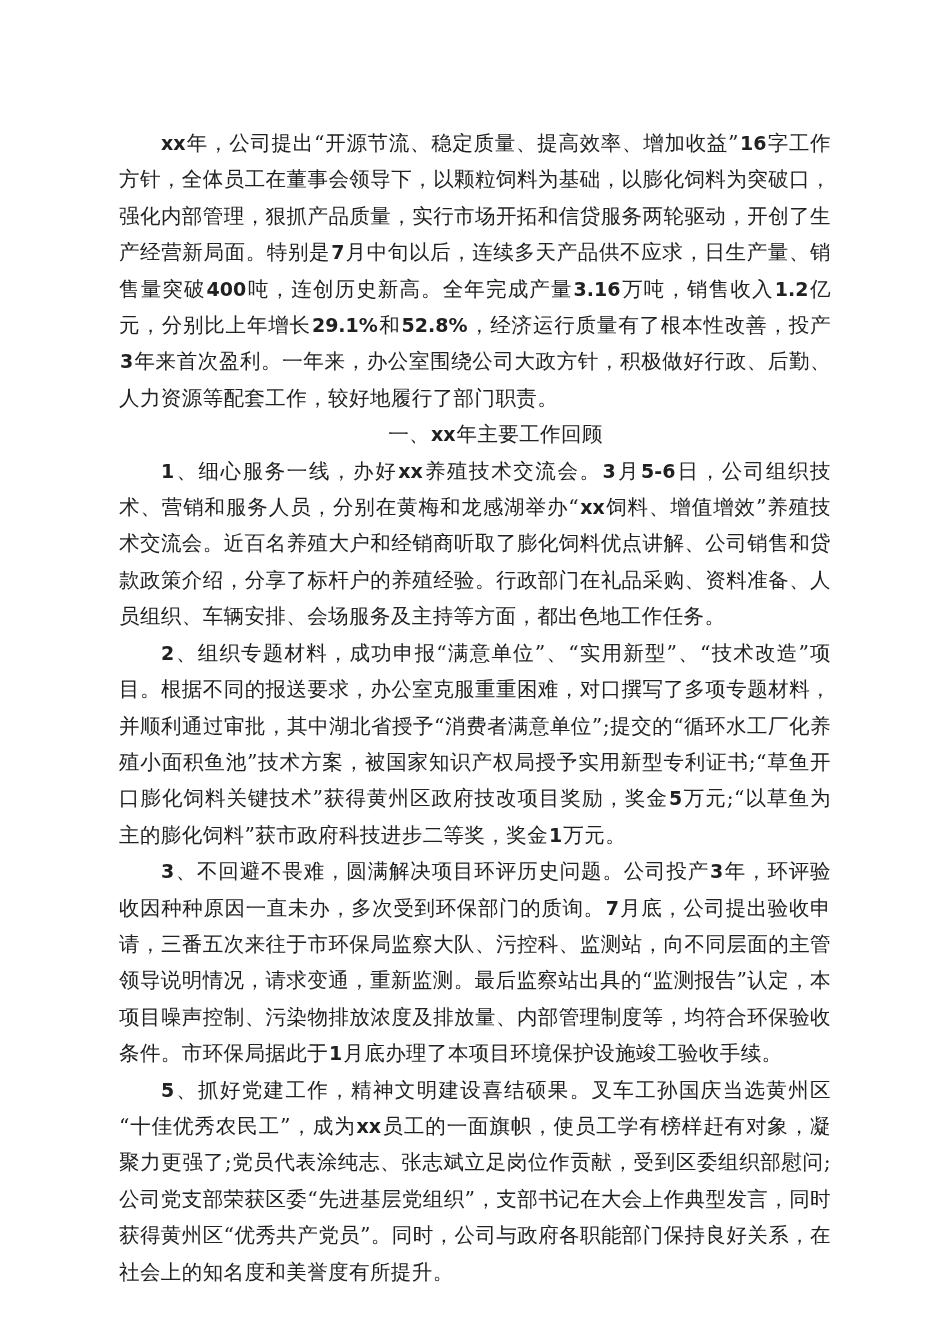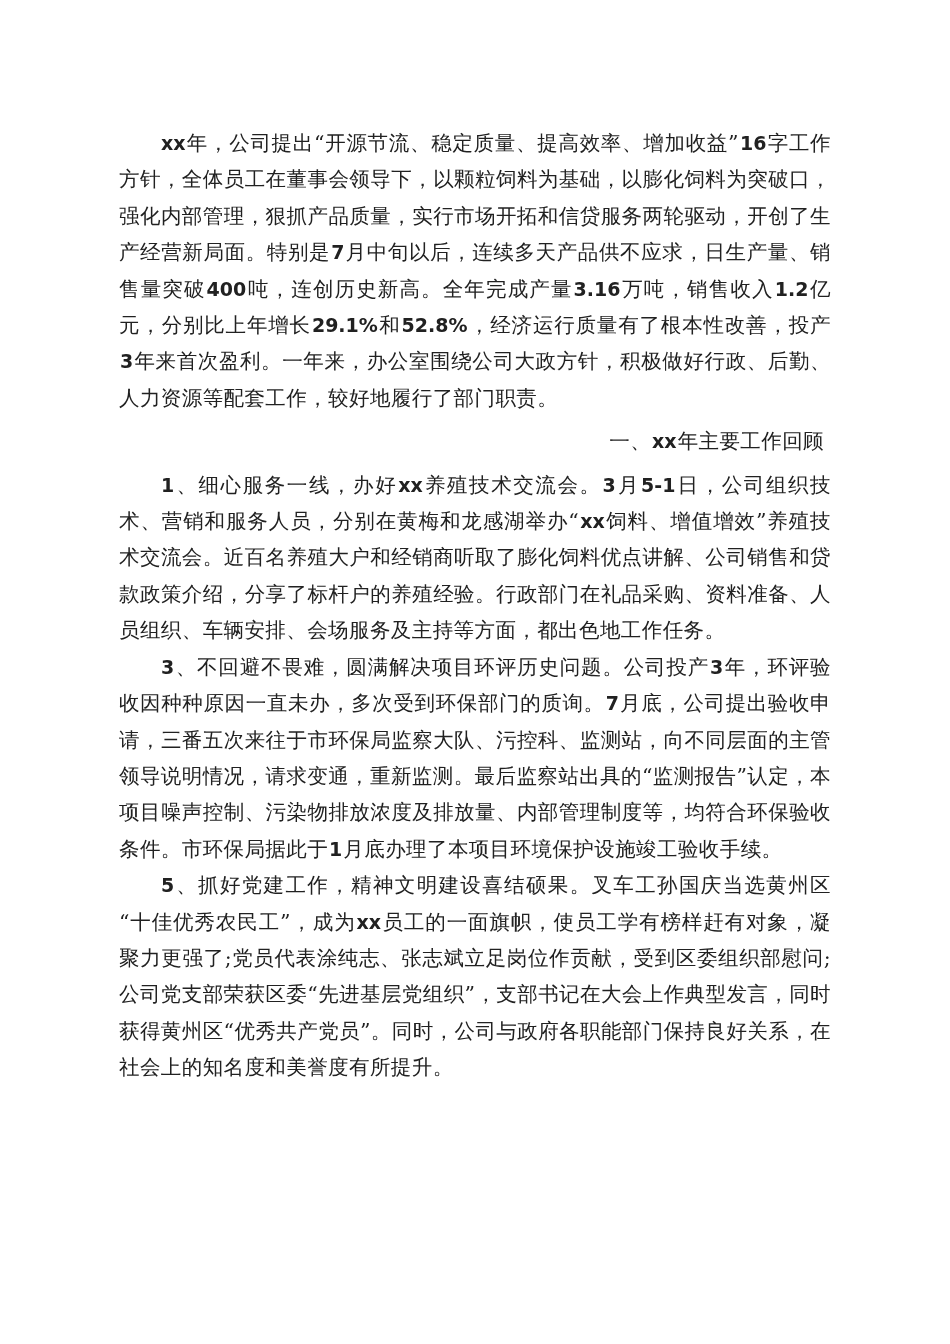--- a/index.html
+++ b/index.html
@@ -39,24 +39,24 @@
     text-align: justify;
     text-justify: inter-character;
     text-indent: 2em;
     letter-spacing: 0.02em;
     word-break: break-all;
     color: #212121;
   }
 
   
   .heading {
-    margin: 7px;
+    margin: 0;
     font-size: 20.5px;
     line-height: 36.4px;
-    text-align: right;
+    text-align: center;
     text-indent: 2em;
     letter-spacing: 0.02em;
     color: #212121;
   }
 
   
   .lat {
     font-family: "DejaVu Sans", "Liberation Sans", sans-serif;
     font-weight: 700;
     font-size: 19px;
@@ -67,22 +67,23 @@
 </head>
 <body>
 
 <div class="page" style="background: rgb(255, 255, 255);">
   <div class="doc-body">
 
     <p class="para"><span class="lat">xx</span>年，公司提出“开源节流、稳定质量、提高效率、增加收益”<span class="lat">16</span>字工作方针，全体员工在董事会领导下，以颗粒饲料为基础，以膨化饲料为突破口，强化内部管理，狠抓产品质量，实行市场开拓和信贷服务两轮驱动，开创了生产经营新局面。特别是<span class="lat">7</span>月中旬以后，连续多天产品供不应求，日生产量、销售量突破<span class="lat">400</span>吨，连创历史新高。全年完成产量<span class="lat">3.16</span>万吨，销售收入<span class="lat">1.2</span>亿元，分别比上年增长<span class="lat">29.1%</span>和<span class="lat">52.8%</span>，经济运行质量有了根本性改善，投产<span class="lat">3</span>年来首次盈利。一年来，办公室围绕公司大政方针，积极做好行政、后勤、人力资源等配套工作，较好地履行了部门职责。</p>
 
     <p class="heading">一、<span class="lat">xx</span>年主要工作回顾</p>
 
-    <p class="para"><span class="lat">1</span>、细心服务一线，办好<span class="lat">xx</span>养殖技术交流会。<span class="lat">3</span>月<span class="lat">5-1</span>日，公司组织技术、营销和服务人员，分别在黄梅和龙感湖举办“<span class="lat">xx</span>饲料、增值增效”养殖技术交流会。近百名养殖大户和经销商听取了膨化饲料优点讲解、公司销售和贷款政策介绍，分享了标杆户的养殖经验。行政部门在礼品采购、资料准备、人员组织、车辆安排、会场服务及主持等方面，都出色地工作任务。</p>
+    <p class="para"><span class="lat">1</span>、细心服务一线，办好<span class="lat">xx</span>养殖技术交流会。<span class="lat">3</span>月<span class="lat">5-6</span>日，公司组织技术、营销和服务人员，分别在黄梅和龙感湖举办“<span class="lat">xx</span>饲料、增值增效”养殖技术交流会。近百名养殖大户和经销商听取了膨化饲料优点讲解、公司销售和贷款政策介绍，分享了标杆户的养殖经验。行政部门在礼品采购、资料准备、人员组织、车辆安排、会场服务及主持等方面，都出色地工作任务。</p>
 
+    <p class="para"><span class="lat">2</span>、组织专题材料，成功申报“满意单位”、“实用新型”、“技术改造”项目。根据不同的报送要求，办公室克服重重困难，对口撰写了多项专题材料，并顺利通过审批，其中湖北省授予“消费者满意单位”;提交的“循环水工厂化养殖小面积鱼池”技术方案，被国家知识产权局授予实用新型专利证书;“草鱼开口膨化饲料关键技术”获得黄州区政府技改项目奖励，奖金<span class="lat">5</span>万元;“以草鱼为主的膨化饲料”获市政府科技进步二等奖，奖金<span class="lat">1</span>万元。</p>
 
     <p class="para"><span class="lat">3</span>、不回避不畏难，圆满解决项目环评历史问题。公司投产<span class="lat">3</span>年，环评验收因种种原因一直未办，多次受到环保部门的质询。<span class="lat">7</span>月底，公司提出验收申请，三番五次来往于市环保局监察大队、污控科、监测站，向不同层面的主管领导说明情况，请求变通，重新监测。最后监察站出具的“监测报告”认定，本项目噪声控制、污染物排放浓度及排放量、内部管理制度等，均符合环保验收条件。市环保局据此于<span class="lat">1</span>月底办理了本项目环境保护设施竣工验收手续。</p>
 
 
     <p class="para"><span class="lat">5</span>、抓好党建工作，精神文明建设喜结硕果。叉车工孙国庆当选黄州区“十佳优秀农民工”，成为<span class="lat">xx</span>员工的一面旗帜，使员工学有榜样赶有对象，凝聚力更强了;党员代表涂纯志、张志斌立足岗位作贡献，受到区委组织部慰问;公司党支部荣获区委“先进基层党组织”，支部书记在大会上作典型发言，同时获得黄州区“优秀共产党员”。同时，公司与政府各职能部门保持良好关系，在社会上的知名度和美誉度有所提升。</p>
 
   </div>
 </div>
 
 </body></html>

